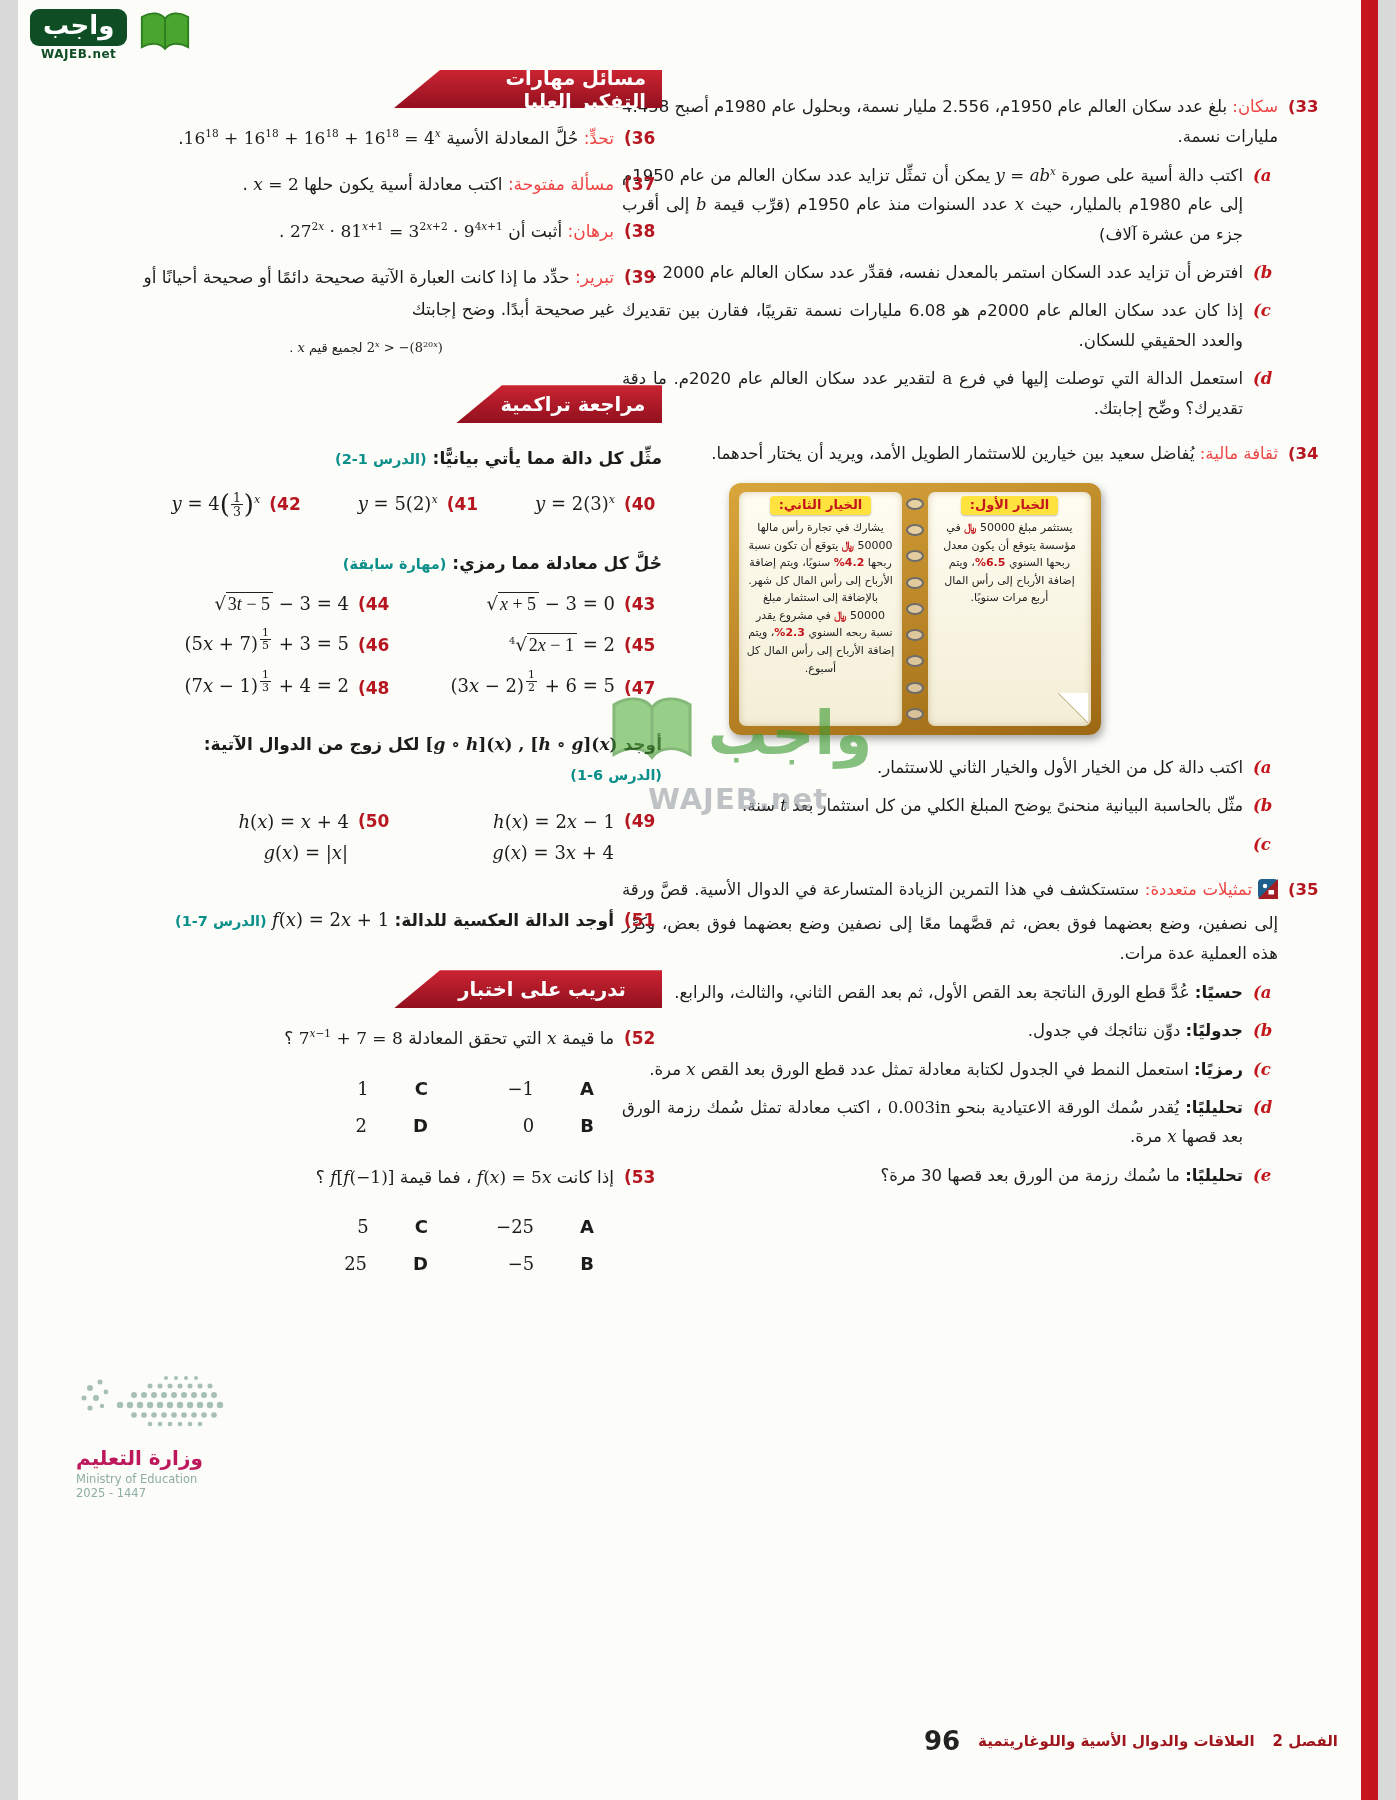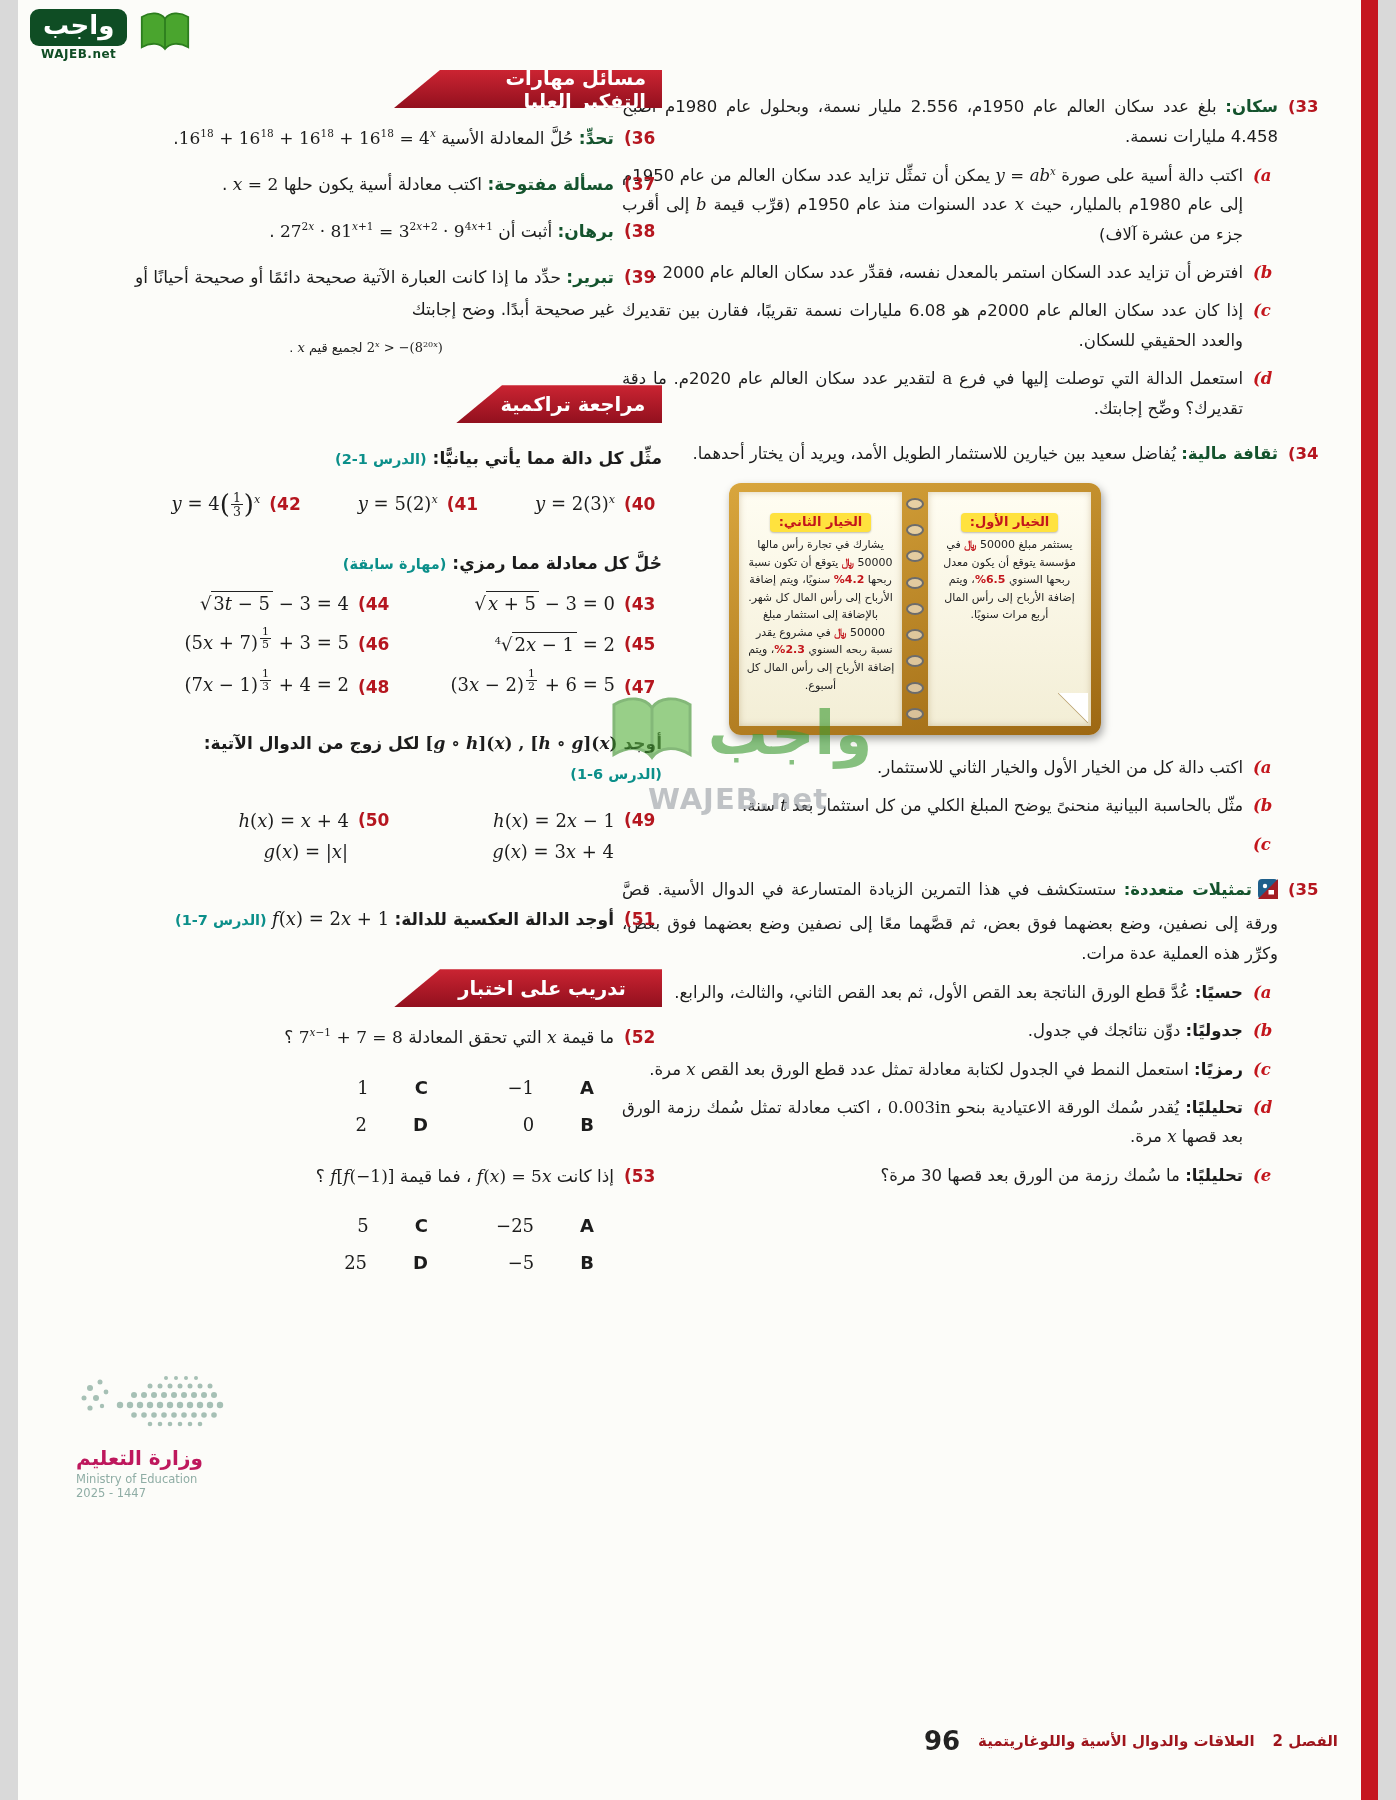--- a/index.html
+++ b/index.html
@@ -16,31 +16,31 @@
             font-weight:bold; font-size:26px; line-height:1.2; }
   .wl-net { font-size:12px; font-weight:bold; color:#0f4d24; margin-top:1px; letter-spacing:.5px; }
 
   
   .banner { height:38px; background:linear-gradient(180deg,#cb2432,#92101e); color:#fff;
             font-weight:bold; font-size:19.5px; display:flex; align-items:center; justify-content:center;
             padding:4px 16px 3px 44px; clip-path:polygon(46px 0, 100% 0, 100% 100%, 0 100%); }
   .w1 { width:268px; } .w2 { width:206px; margin-top:30px; } .w3 { width:268px; margin-top:34px; }
 
   
-  .kw   { color:#14532d; font-weight:bold; }
+  .kw   { color:#ef4444; font-weight:normal; }
   .lbl  { font-weight:bold; }
   .ref  { color:#0b8f8a; font-weight:bold; font-size:14.5px; white-space:nowrap; }
   .qnum { font-weight:bold; color:#b5161f; direction:ltr; unicode-bidi:isolate; flex:0 0 auto; min-width:38px; }
   .slet { font-weight:bold; color:#c3161c; font-family:"DejaVu Serif",serif; font-style:italic;
           direction:ltr; unicode-bidi:isolate; flex:0 0 auto; min-width:27px; }
   .m { direction:ltr; unicode-bidi:isolate; font-family:"DejaVu Serif",serif; }
   .f { direction:ltr; unicode-bidi:isolate; font-family:"DejaVu Serif",serif; font-size:18px; white-space:nowrap; }
   .m i, .f i { font-style:italic; }
   sup { line-height:0; font-size:0.62em; }
-  .rad  { border-top:1.4px solid #222; padding:1px 3px 0 2px; }
+  .rad  { border-top:1.4px solid #222; padding:1px 3px 0 2px;font-family:Liberation Serif, serif; }
   .ridx { font-size:0.55em; vertical-align:super; }
   .sfrac, .bfrac { display:inline-flex; flex-direction:column; align-items:center; line-height:1.05; vertical-align:middle; }
   .sfrac { font-size:11px; transform:translateY(-6px); margin:0 2px; }
   .bfrac { font-size:12.5px; margin:0 1px; }
   .sfrac .dd, .bfrac .dd { border-top:1px solid #222; padding:0 2px; }
   .big { font-size:1.45em; vertical-align:-0.12em; }
 
   
   .col-right { position:absolute; top:92px; right:52px; width:704px; font-size:16.5px; }
   .col-left  { position:absolute; top:70px; left:112px; width:532px; font-size:17px; }
@@ -64,22 +64,22 @@
 
   .answers { display:grid; grid-template-columns:1fr 1fr; width:332px; margin:8px 68px 18px auto; }
   .ans { display:flex; gap:46px; align-items:baseline; padding:8px 0; font-size:18px; }
   .alet { font-weight:bold; }
   .aval { font-family:"DejaVu Serif",serif; direction:ltr; unicode-bidi:isolate; }
 
   
   .notebook { position:relative; width:372px; height:252px; margin:14px 225px 18px auto;
               background:linear-gradient(160deg,#d9a63d,#9d6813); border-radius:12px;
               box-shadow:2px 4px 9px rgba(0,0,0,.35); padding:9px 10px; display:flex; gap:26px; }
-  .nb-page { flex:1; background:linear-gradient(180deg,#fffdf2,#f3eed6); border-radius:0;
-             padding:19px 6px; text-align:center; overflow:hidden; position:relative;
+  .nb-page { flex:1; background:linear-gradient(180deg,#fffdf2,#f3eed6); border-radius:7px;
+             padding:2px 6px; text-align:center; overflow:hidden; position:relative;
              box-shadow:inset 0 0 7px rgba(120,80,10,.28); }
   .nb-title { display:inline-block; background:#ffe23e; color:#c3161c; font-weight:bold; font-size:13px;
               padding:1px 9px 3px; border-radius:4px; margin-bottom:3px; box-shadow:0 1px 2px rgba(0,0,0,.25); }
   .nb-text { margin:1px 0 0; font-size:11px; line-height:1.6; color:#222; }
   .nb-text .rd { color:#c3161c; }
   .nb-spiral { position:absolute; top:15px; bottom:15px; left:50%; transform:translateX(-50%);
                display:flex; flex-direction:column; justify-content:space-between; align-items:center; z-index:3; }
   .coil { width:18px; height:12px; border:2.5px solid #6c6c6c; border-radius:50%;
           background:rgba(255,255,255,.55); }
   .nb-curl { position:absolute; right:3px; bottom:3px; width:30px; height:30px;

